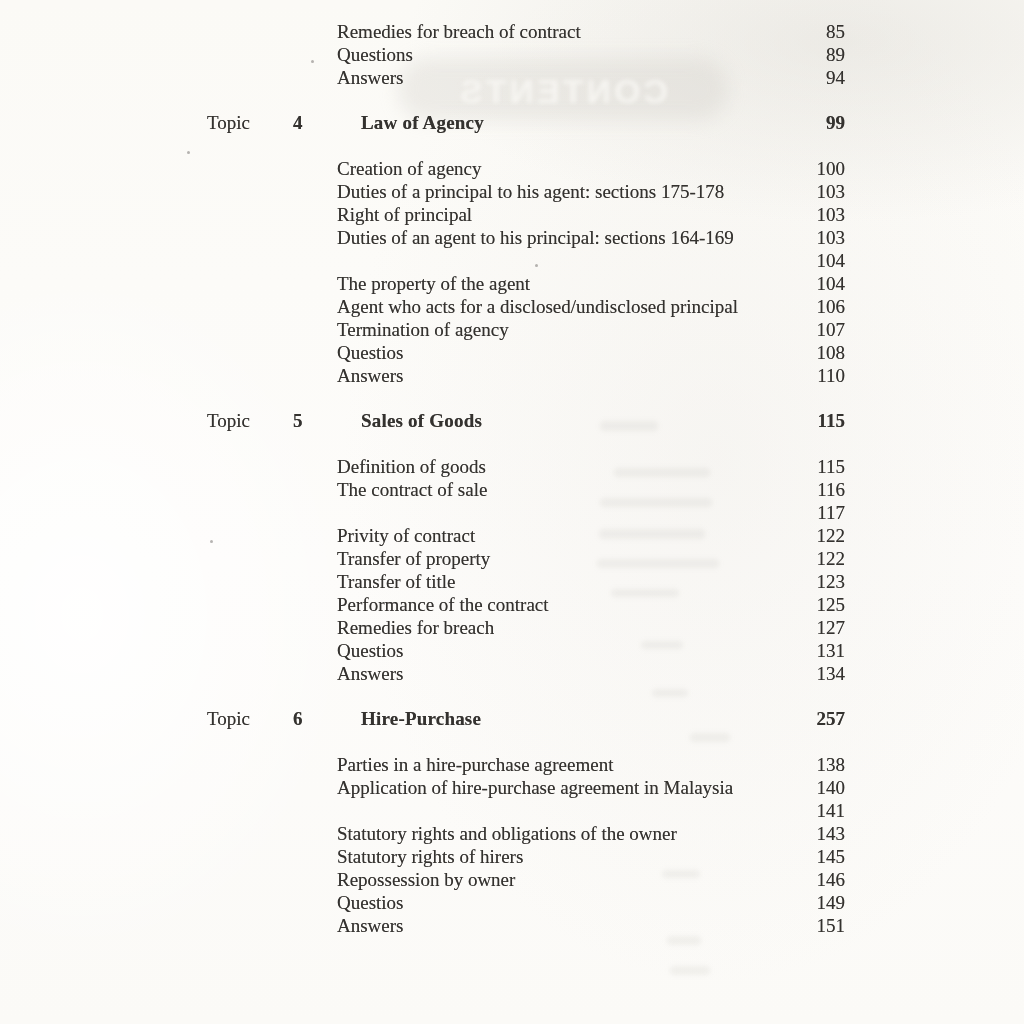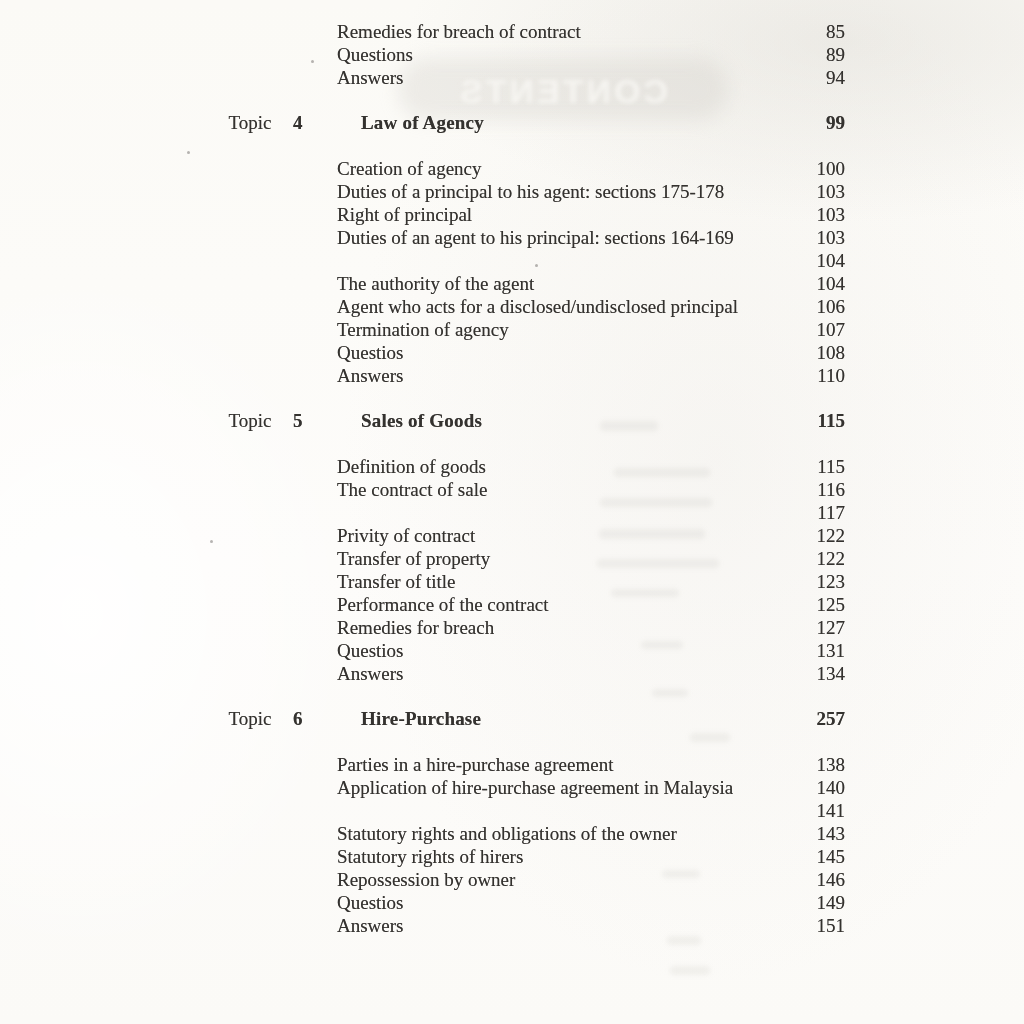--- a/index.html
+++ b/index.html
@@ -34,21 +34,21 @@
     text-shadow: 0 0 0.6px rgba(52,50,47,0.55);
     white-space: nowrap;
   }
   .entry-row { padding-left: 130px; justify-content: flex-end; }
   .label { flex: 1; }
   .page-num {
     min-width: 52px;
     text-align: right;
   }
   .topic-row { margin: 22px 0 23px 0; }
-  .topic-word { width: 86px; text-align: center; }
+  .topic-word { width: 86px; }
   .topic-num { width: 44px; font-weight: bold; }
   .topic-title { font-weight: bold; letter-spacing: 0.2px; margin-left: 24px; }
   .topic-row .page-num { font-weight: bold; }
   
   .wm-band {
     position: absolute;
     left: 398px;
     top: 58px;
     width: 330px;
     height: 62px;
@@ -140,21 +140,21 @@
       <span class="page-num">103</span>
     </div>
     <div class="row entry-row">
       <span class="label">Duties of an agent to his principal: sections 164-169</span>
       <span class="page-num">103</span>
     </div>
     <div class="row entry-row">
       <span class="page-num">104</span>
     </div>
     <div class="row entry-row">
-      <span class="label">The authority of the agent</span>
+      <span class="label">The property of the agent</span>
       <span class="page-num">104</span>
     </div>
     <div class="row entry-row">
       <span class="label">Agent who acts for a disclosed/undisclosed principal</span>
       <span class="page-num">106</span>
     </div>
     <div class="row entry-row">
       <span class="label">Termination of agency</span>
       <span class="page-num">107</span>
     </div>

